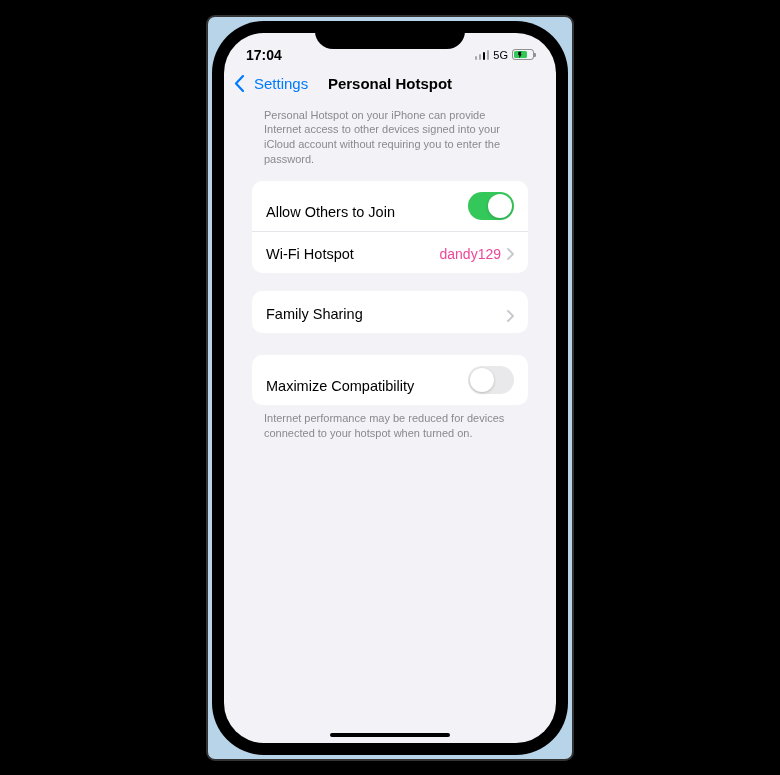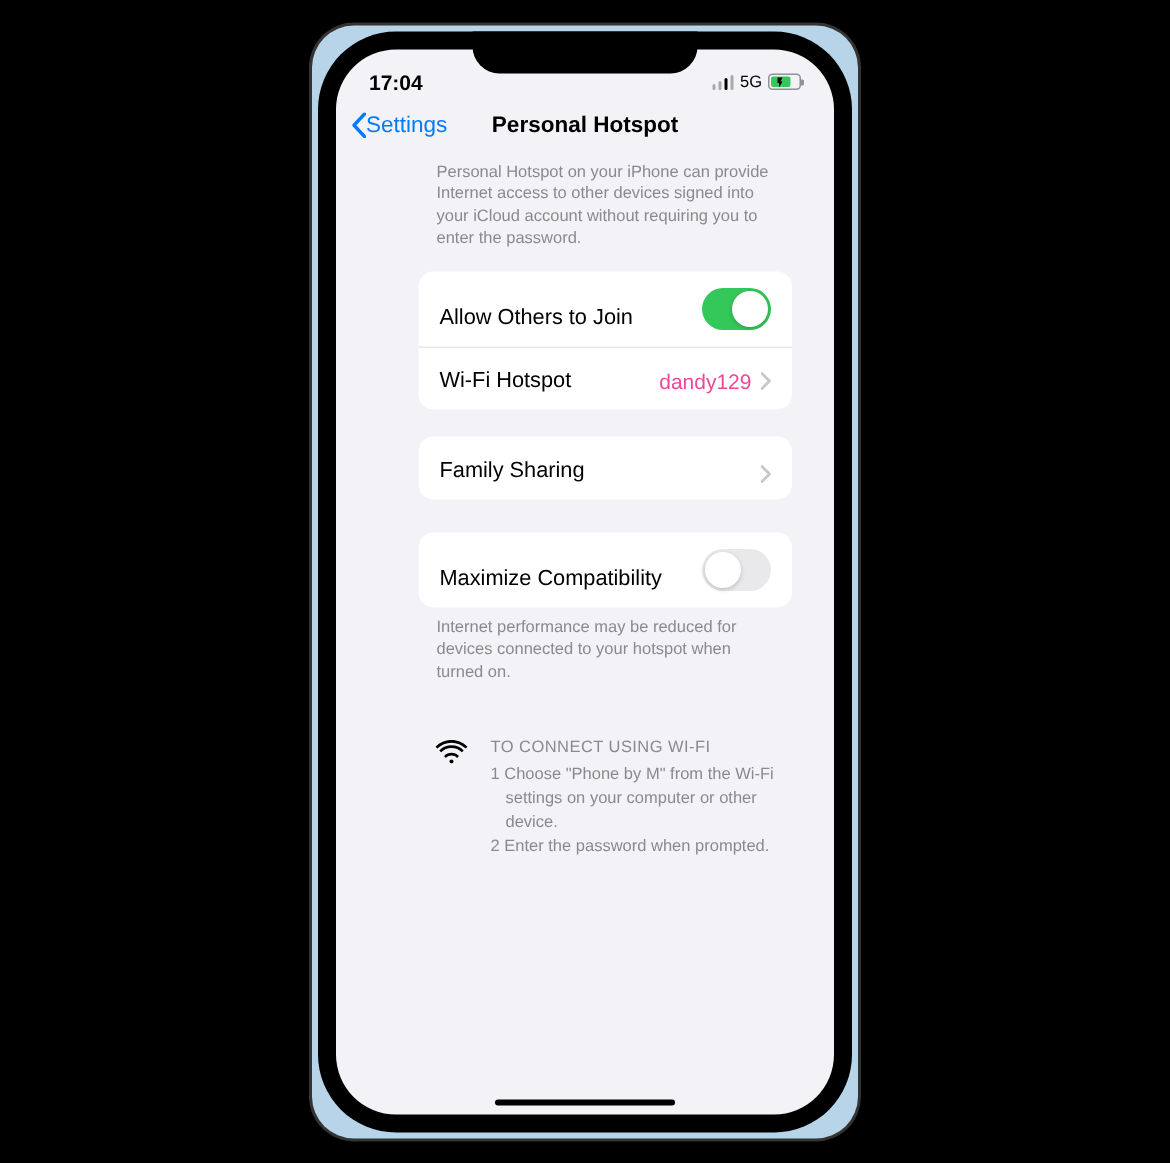--- a/index.html
+++ b/index.html
@@ -9,21 +9,21 @@
       background: #000;
       display: flex;
       align-items: center;
       justify-content: center;
       font-family: -apple-system, "Helvetica Neue", Helvetica, Arial, sans-serif;
     }
     .phone-outer {
       width: 364px;
       height: 742px;
       background: #b8d4e8;
-      border-radius: 28px;
+      border-radius: 7px;
       padding: 4px;
       box-shadow: 0 0 0 2px #333;
     }
     .phone-inner {
       width: 100%;
       height: 100%;
       background: #000;
       border-radius: 52px;
       padding: 12px;
       position: relative;
@@ -105,30 +105,30 @@
       display: flex;
       align-items: center;
       padding: 6px 10px 10px;
       position: relative;
     }
     .back-btn {
       display: flex;
       align-items: center;
       color: #007aff;
       font-size: 15px;
-      gap: 0;
+      gap: 10px;
     }
     .nav-title {
       position: absolute;
       left: 50%;
       transform: translateX(-50%);
       font-size: 15px;
       font-weight: 600;
     }
-    .content { padding: 0 28px; overflow-y: auto; height: calc(100% - 90px); margin-left: 27px; }
+    .content { padding: 0 28px; overflow-y: auto; height: calc(100% - 90px); }
     .description {
       font-size: 11px;
       color: #8a8a8e;
       line-height: 1.35;
       padding: 6px 12px 14px;
     }
     .group {
       background: #fff;
       border-radius: 10px;
       overflow: hidden;
@@ -282,31 +282,19 @@
           <div class="row">
             <span>Maximize Compatibility</span>
             <div class="toggle toggle-off">
                 <div class="toggle-knob"></div>
               </div>
           </div>
         </div>
         <div class="description">Internet performance may be reduced for devices connected to your hotspot when turned on.</div>
         <div class="spacer-sm"></div>
 
-        <div class="instruction-block">
-          <div class="instruction-icon">
-            <svg width="22" height="16" viewBox="0 0 24 18" fill="#000">
-                <path d="M12 18c-.8 0-1.5-.7-1.5-1.5S11.2 15 12 15s1.5.7 1.5 1.5S12.8 18 12 18zm-4.2-4.2l-1.4-1.4C8 10.8 9.9 10 12 10s4 .8 5.6 2.4l-1.4 1.4C15 12.6 13.6 12 12 12s-3 .6-4.2 1.8zM4.2 9.6L2.8 8.2C5.3 5.7 8.5 4.4 12 4.4s6.7 1.3 9.2 3.8l-1.4 1.4C17.7 7.5 15 6.4 12 6.4S6.3 7.5 4.2 9.6zM1.4 6.8L0 5.4C3.2 2.2 7.4.4 12 .4s8.8 1.8 12 5l-1.4 1.4C19.8 4 16.1 2.4 12 2.4S4.2 4 1.4 6.8z"></path>
-              </svg>
-          </div>
-          <div class="instruction-text">
-            <div class="instruction-heading">TO CONNECT USING WI-FI</div>
-            <div class="step">1 Choose "Phone by M" from the Wi-Fi settings on your computer or other device.</div>
-            <div class="step">2 Enter the password when prompted.</div>
-          </div>
-        </div>
 
       </div>
 
       <div class="home-indicator"></div>
     </div>
   </div>
 </div>
 
 </body></html>

